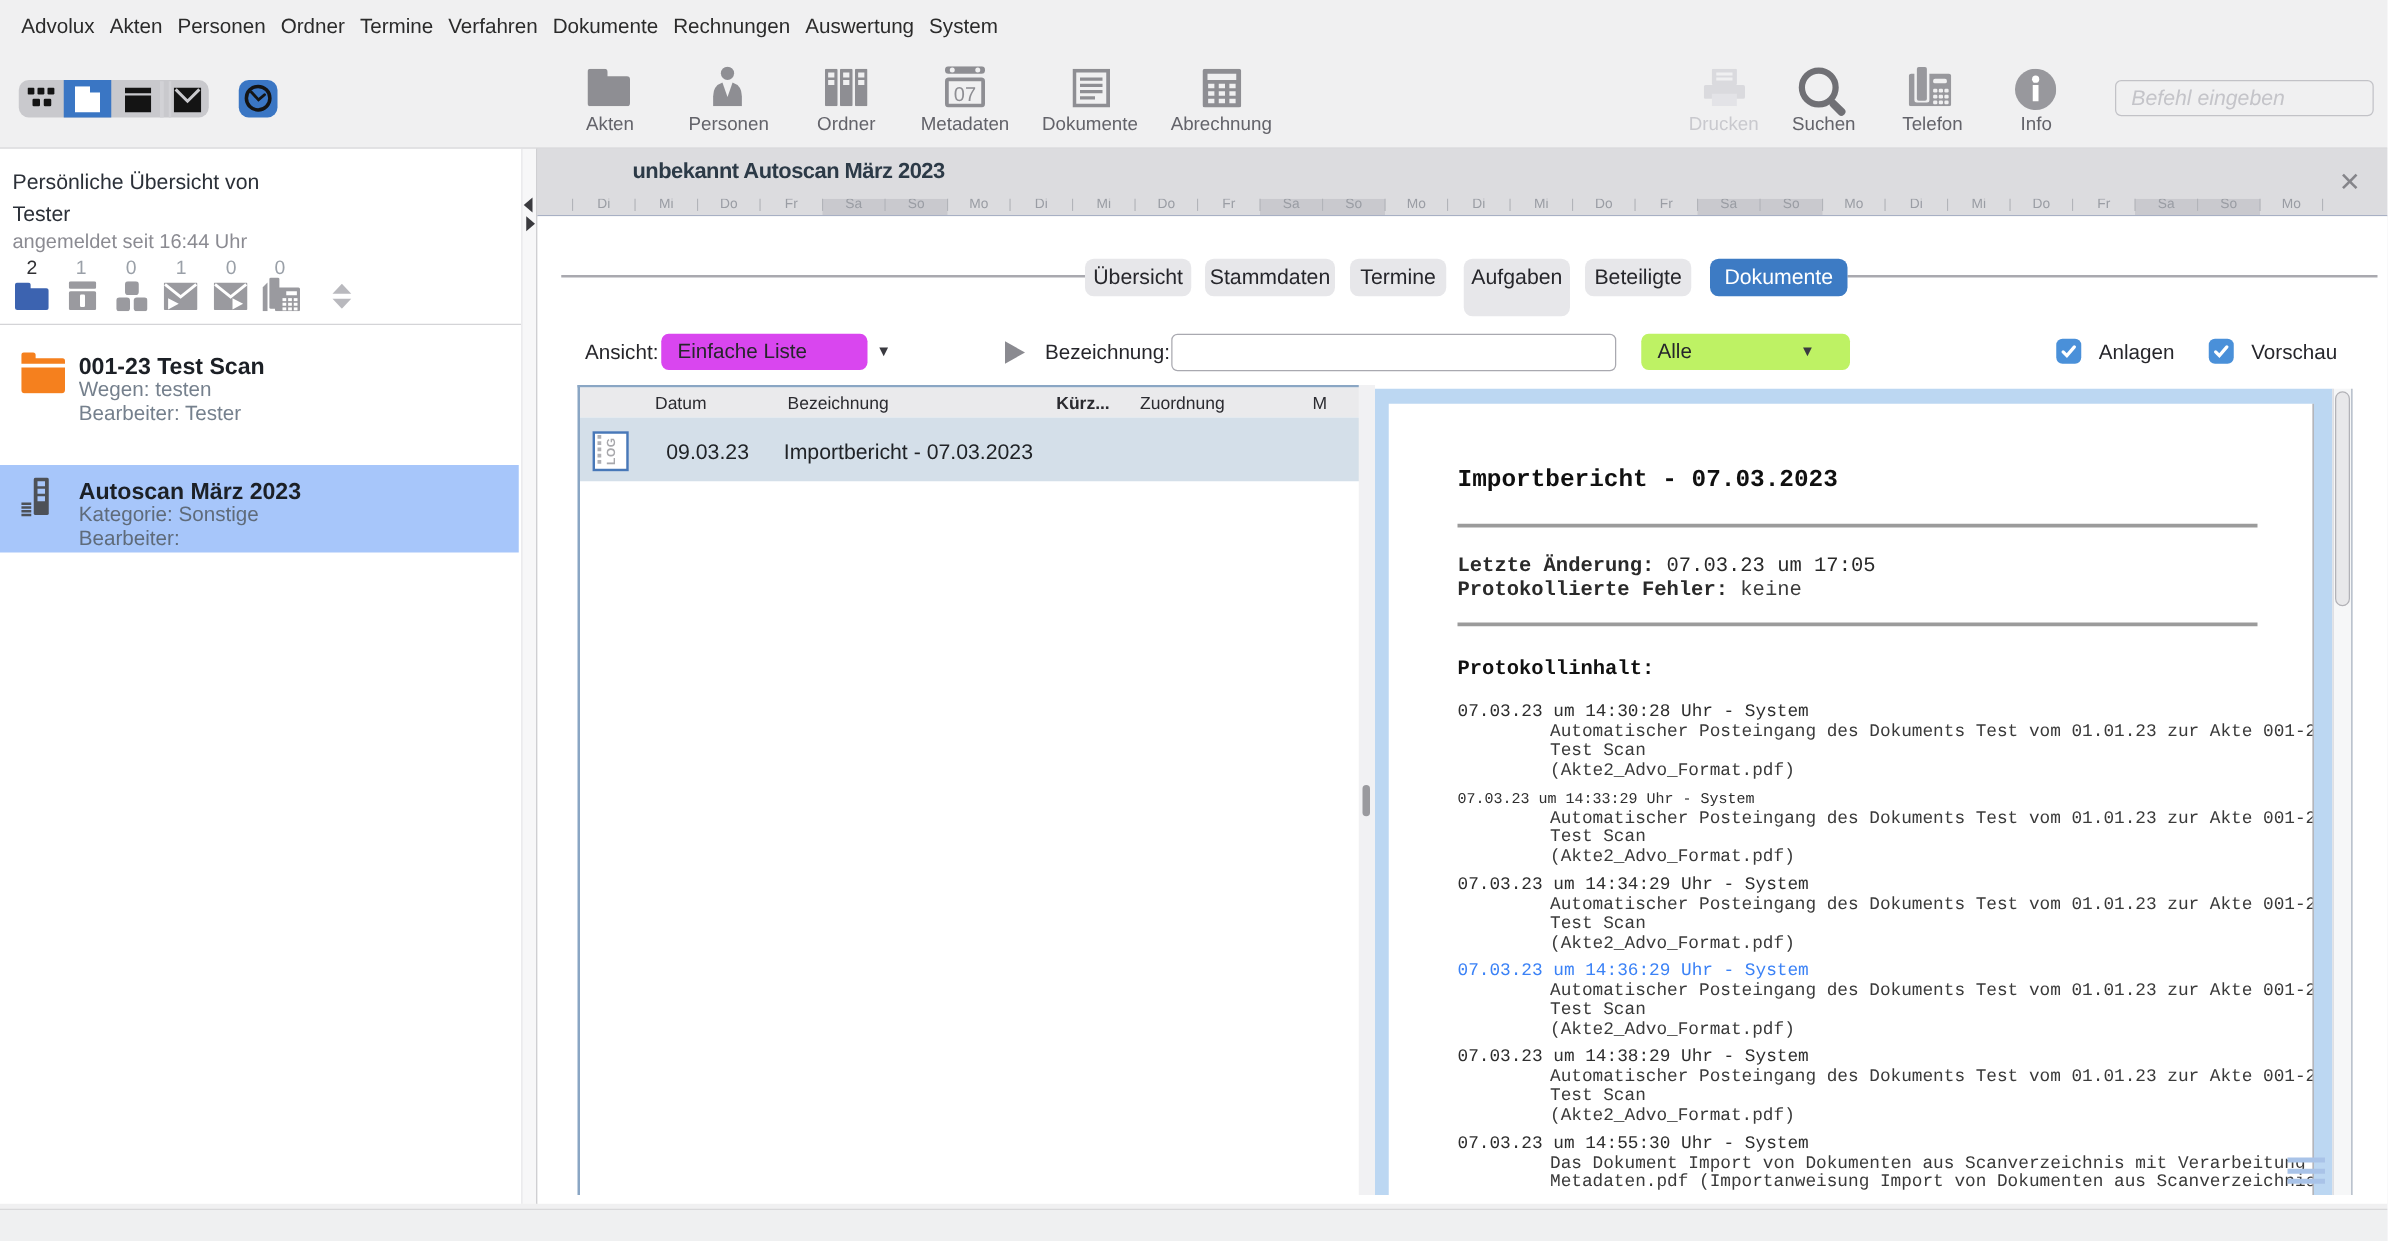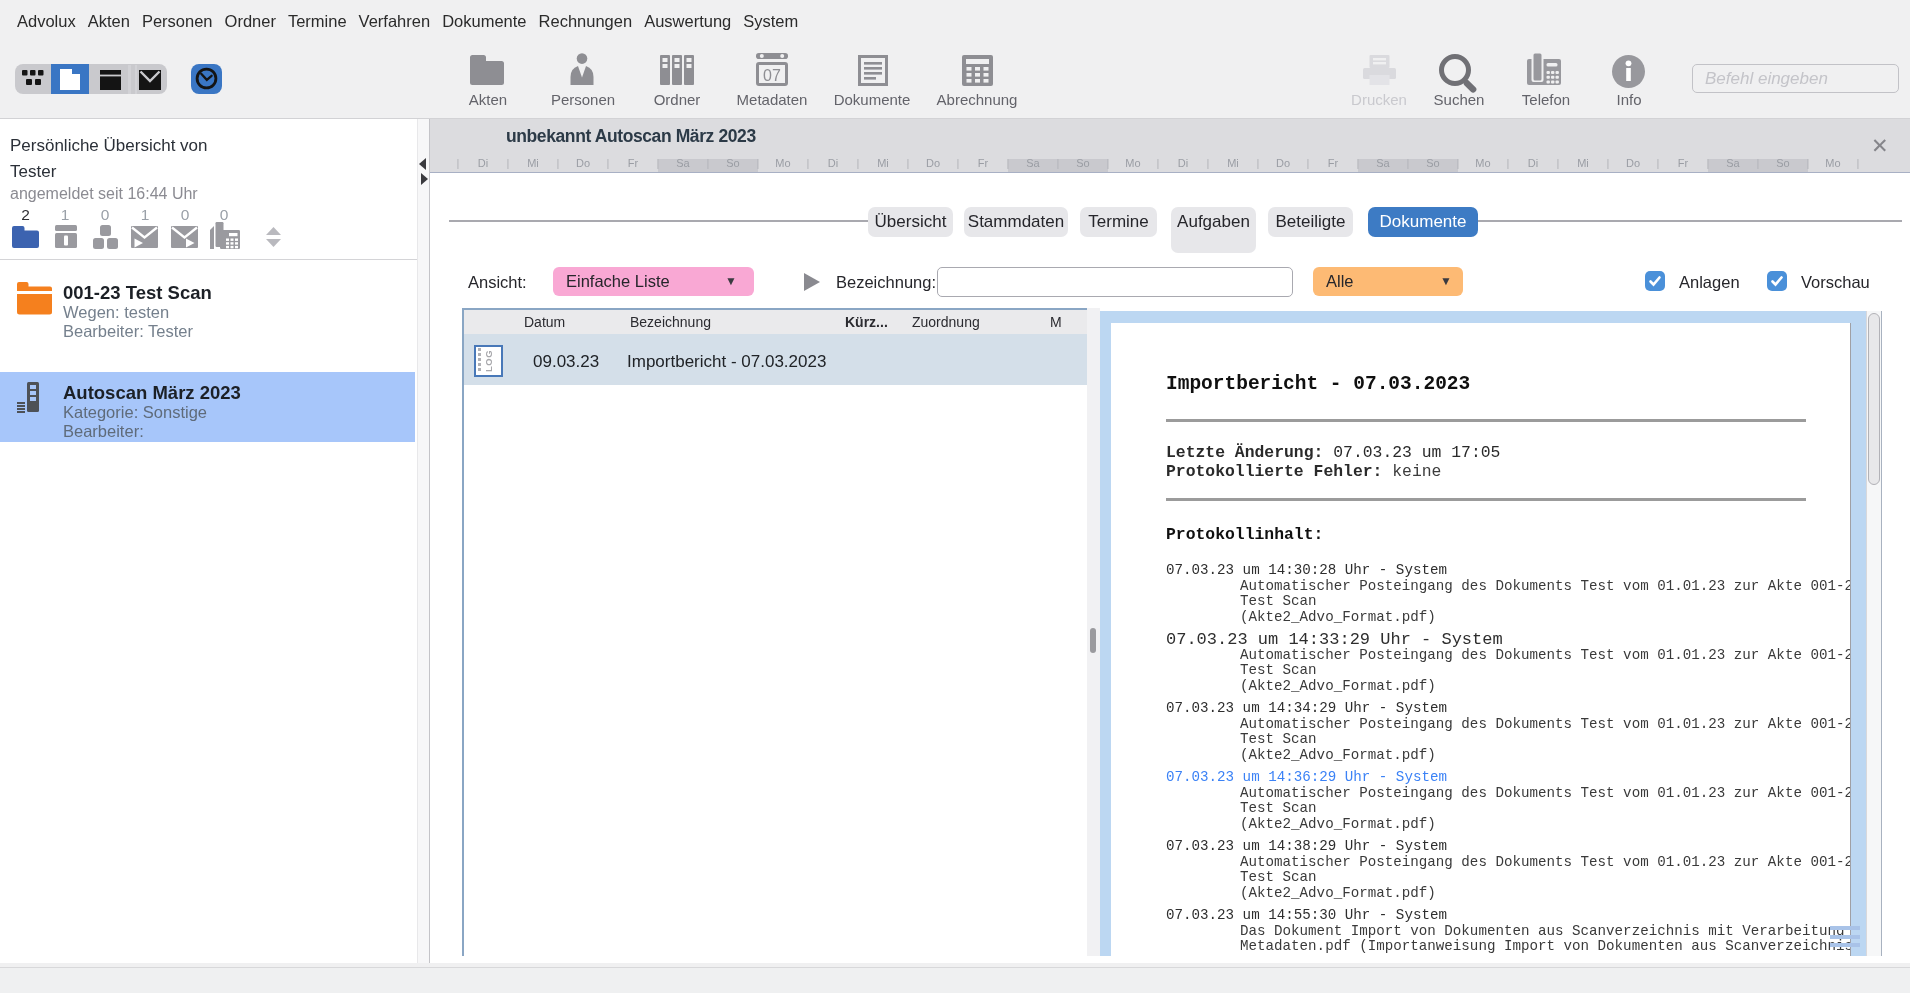--- a/index.html
+++ b/index.html
@@ -336,28 +336,28 @@
 <div class="abs" style="left:0; top:207px; height:30px; font-size:17px; color:#26262b;">
   <span class="abs" style="left:868px; width:85px; background:#e7e7ea; border-radius:7px; text-align:center; line-height:30px; height:30px;">Übersicht</span>
   <span class="abs" style="left:964px; width:104px; background:#e7e7ea; border-radius:7px; text-align:center; line-height:30px; height:30px;">Stammdaten</span>
   <span class="abs" style="left:1080px; width:77px; background:#e7e7ea; border-radius:7px; text-align:center; line-height:30px; height:30px;">Termine</span>
   <span class="abs" style="left:1171px; width:85px; background:#e7e7ea; border-radius:7px; text-align:center; line-height:30px; height:46px;">Aufgaben</span>
   <span class="abs" style="left:1268px; width:85px; background:#e7e7ea; border-radius:7px; text-align:center; line-height:30px; height:30px;">Beteiligte</span>
   <span class="abs" style="left:1368px; width:110px; background:#3d7bc4; color:#ffffff; border-radius:7px; text-align:center; line-height:30px; height:30px;">Dokumente</span>
 </div>
 
 <div class="abs" style="left:468px; top:273px; font-size:16.5px; color:#26262b;">Ansicht:</div>
-<div class="abs" style="left:529px; top:267px; width:201px; height:29px; background:#f9a8d4; border-radius:6px;margin-left:24px;">
+<div class="abs" style="left:529px; top:267px; width:165px; height:29px; background:#d946ef; border-radius:6px;">
   <span class="abs" style="left:13px; top:0; line-height:29px; font-size:16.5px; color:#26262b;">Einfache Liste</span>
   <span class="abs" style="left:172px; top:0; line-height:29px; font-size:12px; color:#3a3a40;">▼</span>
 </div>
 <div class="abs" style="left:804px; top:273px; width:0; height:0; border-top:9px solid transparent; border-bottom:9px solid transparent; border-left:16px solid #8a8a90;"></div>
 <div class="abs" style="left:836px; top:273px; font-size:16.5px; color:#26262b;">Bezeichnung:</div>
 <div class="abs" style="left:937px; top:267px; width:356px; height:30px; background:#ffffff; border:1px solid #a9a9b0; border-radius:5px;"></div>
-<div class="abs" style="left:1313px; top:267px; width:150px; height:29px; background:#fdba74; border-radius:6px;">
+<div class="abs" style="left:1313px; top:267px; width:167px; height:29px; background:#bef264; border-radius:6px;">
   <span class="abs" style="left:13px; top:0; line-height:29px; font-size:16.5px; color:#26262b;">Alle</span>
   <span class="abs" style="left:127px; top:0; line-height:29px; font-size:12px; color:#3a3a40;">▼</span>
 </div>
 
 <div class="abs" style="left:1645px; top:271px; width:20px; height:20px; background:#4a90d9; border-radius:5px;"></div>
 <svg class="abs" style="left:1648px; top:274px;" width="14" height="14" viewBox="0 0 14 14">
     <path d="M2.5 7.5 L5.5 10.5 L11.5 3.5" stroke="#ffffff" stroke-width="2.6" fill="none" stroke-linecap="round"></path>
   </svg>
 <div class="abs" style="left:1679px; top:273px; font-size:16.5px; color:#26262b;">Anlagen</div>
 <div class="abs" style="left:1767px; top:271px; width:20px; height:20px; background:#4a90d9; border-radius:5px;"></div>
@@ -399,21 +399,21 @@
   <div class="abs" style="left:55px; top:96px; width:640px; height:3px; background:#9b9b9b;"></div>
   <div class="abs mono" style="left:55px; top:120px; font-size:16.4px; color:#2a2a2a; white-space:pre;"><b>Letzte Änderung:</b> 07.03.23 um 17:05</div>
   <div class="abs mono" style="left:55px; top:139px; font-size:16.4px; color:#2a2a2a; white-space:pre;"><b>Protokollierte Fehler:</b> <span style="color:#3c3c3c;">keine</span></div>
   <div class="abs" style="left:55px; top:175px; width:640px; height:3px; background:#9b9b9b;"></div>
   <div class="abs mono" style="left:55px; top:202px; font-size:16.4px; font-weight:bold; color:#101010; white-space:pre;">Protokollinhalt:</div>
   <div id="logbox">
       <div class="abs mono" style="left:55px; top:240px; font-size:14.2px; line-height:15.6px; color:#2e2e2e; white-space:pre;">07.03.23 um 14:30:28 Uhr - System</div>
       <div class="abs mono" style="left:129px; top:255.6px; font-size:14.2px; line-height:15.6px; color:#3a3a3a; white-space:pre;">Automatischer Posteingang des Dokuments Test vom 01.01.23 zur Akte 001-23</div>
       <div class="abs mono" style="left:129px; top:271.2px; font-size:14.2px; line-height:15.6px; color:#3a3a3a; white-space:pre;">Test Scan</div>
       <div class="abs mono" style="left:129px; top:286.8px; font-size:14.2px; line-height:15.6px; color:#3a3a3a; white-space:pre;">(Akte2_Advo_Format.pdf)</div>
-      <div class="abs mono" style="left:55px; top:309px; font-size:17px; line-height:15.6px; color:#2e2e2e; white-space:pre;">07.03.23 um 14:33:29 Uhr - System</div>
+      <div class="abs mono" style="left:55px; top:309px; font-size:12px; line-height:15.6px; color:#2e2e2e; white-space:pre;">07.03.23 um 14:33:29 Uhr - System</div>
       <div class="abs mono" style="left:129px; top:324.6px; font-size:14.2px; line-height:15.6px; color:#3a3a3a; white-space:pre;">Automatischer Posteingang des Dokuments Test vom 01.01.23 zur Akte 001-23</div>
       <div class="abs mono" style="left:129px; top:340.2px; font-size:14.2px; line-height:15.6px; color:#3a3a3a; white-space:pre;">Test Scan</div>
       <div class="abs mono" style="left:129px; top:355.8px; font-size:14.2px; line-height:15.6px; color:#3a3a3a; white-space:pre;">(Akte2_Advo_Format.pdf)</div>
       <div class="abs mono" style="left:55px; top:378px; font-size:14.2px; line-height:15.6px; color:#2e2e2e; white-space:pre;">07.03.23 um 14:34:29 Uhr - System</div>
       <div class="abs mono" style="left:129px; top:393.6px; font-size:14.2px; line-height:15.6px; color:#3a3a3a; white-space:pre;">Automatischer Posteingang des Dokuments Test vom 01.01.23 zur Akte 001-23</div>
       <div class="abs mono" style="left:129px; top:409.2px; font-size:14.2px; line-height:15.6px; color:#3a3a3a; white-space:pre;">Test Scan</div>
       <div class="abs mono" style="left:129px; top:424.8px; font-size:14.2px; line-height:15.6px; color:#3a3a3a; white-space:pre;">(Akte2_Advo_Format.pdf)</div>
       <div class="abs mono" style="left:55px; top:447px; font-size:14.2px; line-height:15.6px; color:#3b82f6; white-space:pre;">07.03.23 um 14:36:29 Uhr - System</div>
       <div class="abs mono" style="left:129px; top:462.6px; font-size:14.2px; line-height:15.6px; color:#3a3a3a; white-space:pre;">Automatischer Posteingang des Dokuments Test vom 01.01.23 zur Akte 001-23</div>
       <div class="abs mono" style="left:129px; top:478.2px; font-size:14.2px; line-height:15.6px; color:#3a3a3a; white-space:pre;">Test Scan</div>

